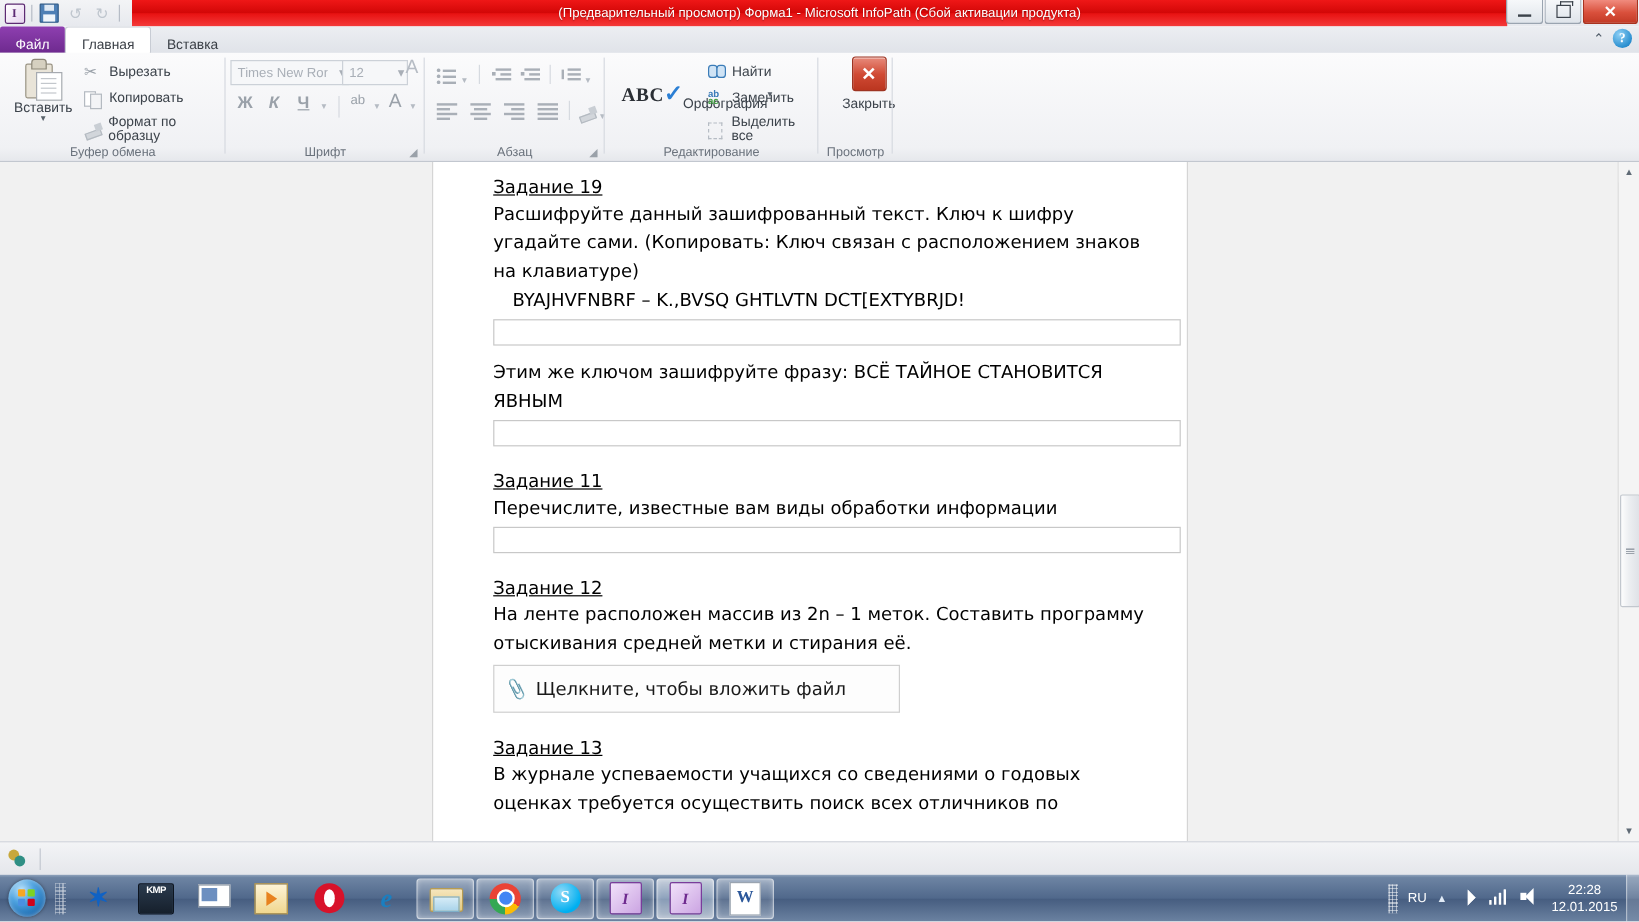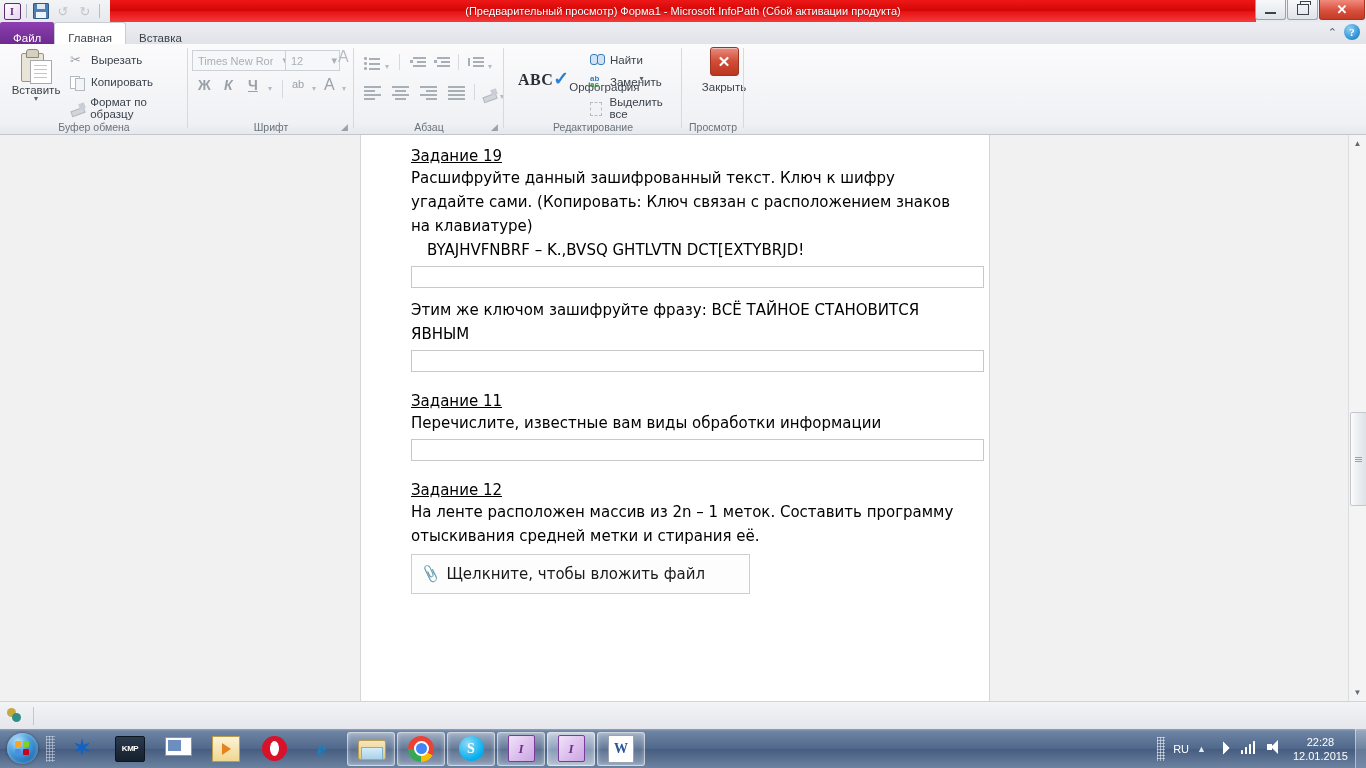--- a/index.html
+++ b/index.html
@@ -292,21 +292,21 @@
     display:flex;flex-direction:column;align-items:center;justify-content:center;
     color:#ffffff;font-size:11px;line-height:14px;margin-right:7px;cursor:default;
   }
   .showdesk{
     width:10px;height:39px;border-left:1px solid rgba(255,255,255,.45);
     background:linear-gradient(to bottom,rgba(255,255,255,.28),rgba(255,255,255,.08));
     cursor:default;
   }
 
   
-  .kmp{width:28px;height:24px;background:linear-gradient(to bottom,#2a3a4d,#16202c);border-radius:2px;border:1px solid #0d1520;display:flex;align-items:center;justify-content:center;}
+  .kmp{width:28px;height:24px;background:linear-gradient(to bottom,#2a3a4d,#16202c);border-radius:2px;border:1px solid #0d1520;display:flex;align-items:flex-start;justify-content:center;}
   .kmp b{font-size:8px;color:#ffffff;letter-spacing:-.5px;}
   .chrome{width:26px;height:26px;border-radius:50%;background:conic-gradient(#ea4335 0 33%,#fbbc05 33% 50%,#34a853 50% 75%,#ea4335 75% 100%);display:flex;align-items:center;justify-content:center;}
   .chrome:after{content:"";width:11px;height:11px;border-radius:50%;background:#4285f4;border:2px solid #fff;}
   .opera{width:25px;height:25px;border-radius:50%;background:#d8122a;display:flex;align-items:center;justify-content:center;}
   .opera:after{content:"";width:9px;height:15px;border-radius:50%;background:#ffffff;}
   .ie{font-size:22px;color:#1a7fc1;font-family:"Liberation Serif",serif;font-style:italic;font-weight:bold;}
   .skype{width:25px;height:25px;border-radius:50%;background:radial-gradient(circle at 35% 30%,#8fd9f7,#00aff0 70%);display:flex;align-items:center;justify-content:center;color:#fff;font-size:14px;font-weight:bold;font-family:"Liberation Serif",serif;}
   .word{width:24px;height:26px;background:#ffffff;border:1px solid #9aa4b0;display:flex;align-items:center;justify-content:center;}
   .word b{color:#2b579a;font-size:14px;font-family:"Liberation Serif",serif;}
   .infopath{width:25px;height:25px;border:1px solid #7a3c9b;border-radius:2px;background:linear-gradient(135deg,#f1e2fa 0%,#cba4e2 100%);display:flex;align-items:center;justify-content:center;}
@@ -580,20 +580,24 @@
           <div class="q-title">Задание 12</div>
           <p class="q-text">На ленте расположен массив из 2n – 1 меток. Составить программу отыскивания средней метки и стирания её.</p>
           <div class="attach">
             <span class="clip-glyph">📎</span>
             <span class="attach-txt">Щелкните, чтобы вложить файл</span>
           </div>
         </div>
 
         <div class="gap"></div>
 
+        <div>
+          <div class="q-title">Задание 13</div>
+          <p class="q-text">В журнале успеваемости учащихся со сведениями о годовых оценках требуется осуществить поиск всех отличников по</p>
+        </div>
 
       </div>
     </div>
   </div>
 
   <div class="vscroll">
     <div class="sb-arrow">▲</div>
     <div class="sb-thumb">
       <i class="sb-grip"></i>
     </div>

